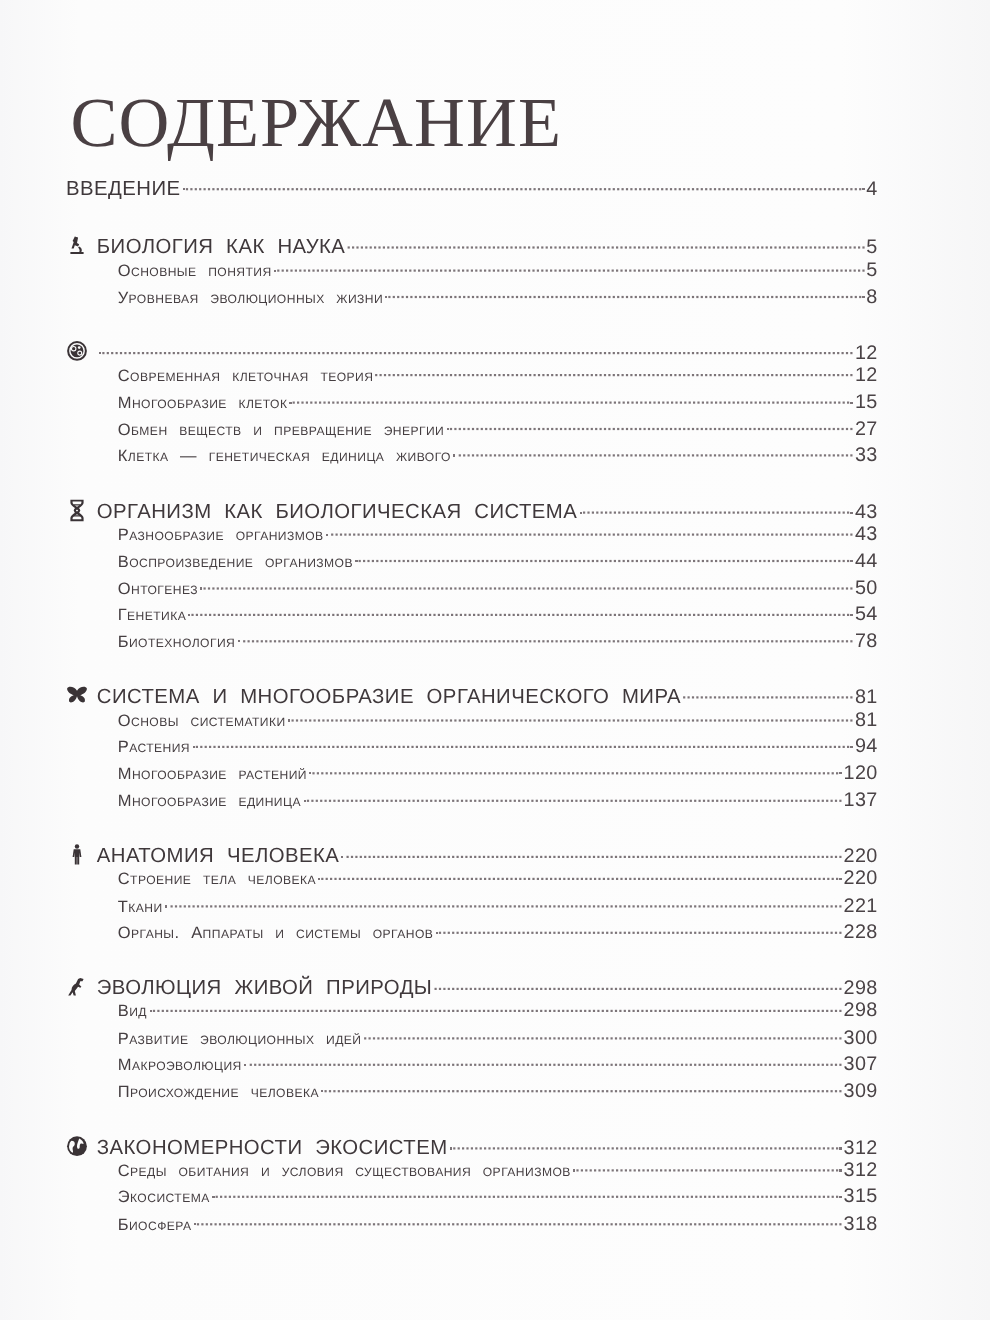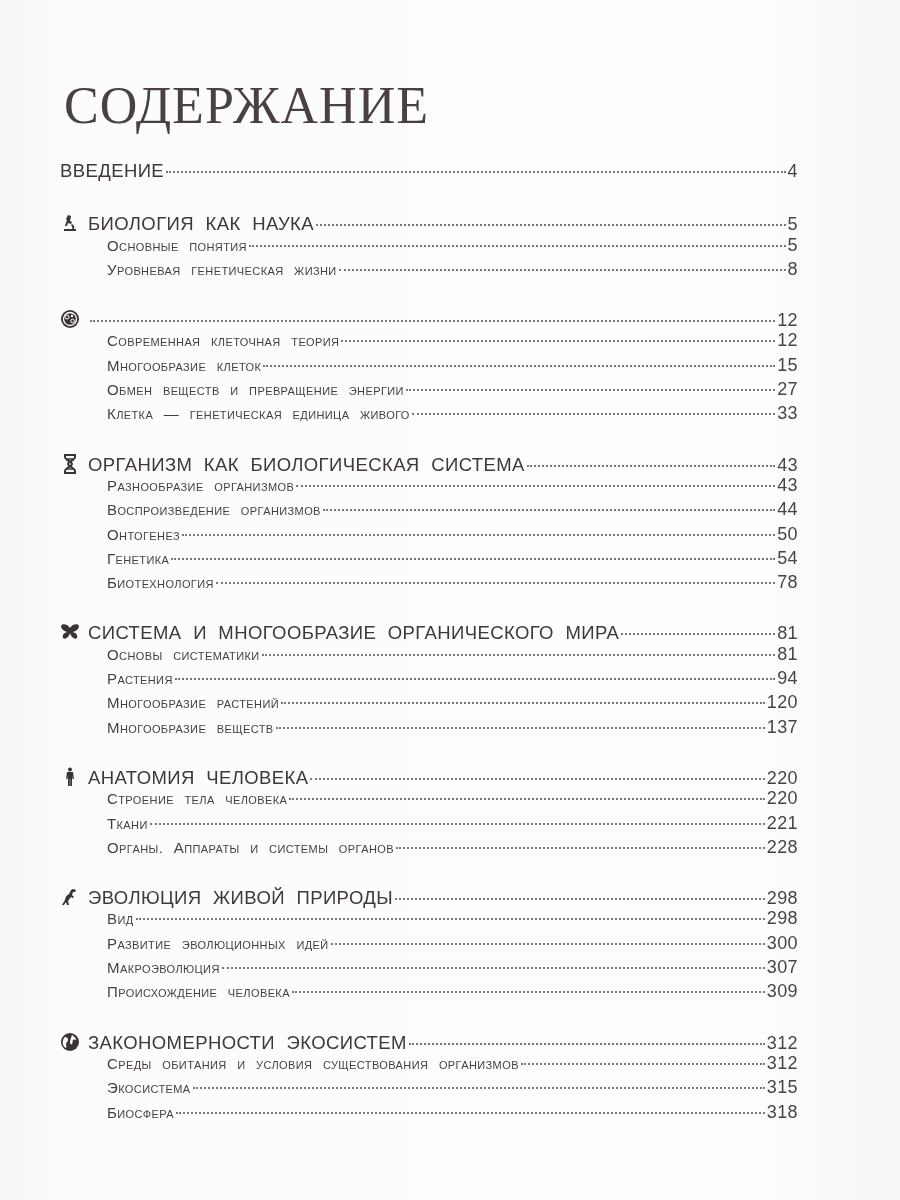--- a/index.html
+++ b/index.html
@@ -10,21 +10,21 @@
     font-family: "Liberation Sans", "DejaVu Sans", sans-serif;
     position: relative;
   }
   .page {
     position: absolute; left: 0; top: 0; width: 900px; height: 1200px;
     background: linear-gradient(90deg, #f7f7f8 0%, #fcfcfc 8%, #fdfdfd 85%, #f6f6f7 100%);
   }
   .title {
     position: absolute; left: 64px; top: 80px;
     font-family: "Liberation Serif", "DejaVu Serif", serif;
-    font-size: 52px; letter-spacing: 1px; color: #4a4043;
+    font-size: 64px; letter-spacing: 1px; color: #4a4043;
     margin: 0; font-weight: normal; line-height: 1;
   }
   .toc {
     position: absolute; left: 60px; top: 160px; width: 738px;
   }
   .row {
     display: flex; align-items: baseline; height: 24.3px; white-space: nowrap;
   }
   .row.top { font-size: 18.5px; color: #3f383b; letter-spacing: 0.4px; }
   .row.sub { font-size: 15px; padding-left: 47px; letter-spacing: 0.4px; color: #453e41; }
@@ -70,21 +70,21 @@
       <span class="label">БИОЛОГИЯ КАК НАУКА</span>
       <span class="dots"></span>
       <span class="page-num">5</span>
     </div>
     <div class="row sub">
       <span class="label">Основные понятия</span>
       <span class="dots"></span>
       <span class="page-num">5</span>
     </div>
     <div class="row sub">
-      <span class="label">Уровневая генетическая жизни</span>
+      <span class="label">Уровневая эволюционных жизни</span>
       <span class="dots"></span>
       <span class="page-num">8</span>
     </div>
 
     <div class="gap"></div>
 
     <div class="row top">
       <span class="icon">
         <svg viewBox="0 0 20 20">
             <circle cx="10" cy="10" r="9" fill="#3a3336"></circle>
@@ -178,21 +178,21 @@
       <span class="label">Растения</span>
       <span class="dots"></span>
       <span class="page-num">94</span>
     </div>
     <div class="row sub">
       <span class="label">Многообразие растений</span>
       <span class="dots"></span>
       <span class="page-num">120</span>
     </div>
     <div class="row sub">
-      <span class="label">Многообразие веществ</span>
+      <span class="label">Многообразие единица</span>
       <span class="dots"></span>
       <span class="page-num">137</span>
     </div>
 
     <div class="gap"></div>
 
     <div class="row top">
       <span class="icon">
         <svg viewBox="0 0 20 20">
             <circle cx="10" cy="2.5" r="2" fill="#3a3336"></circle>

